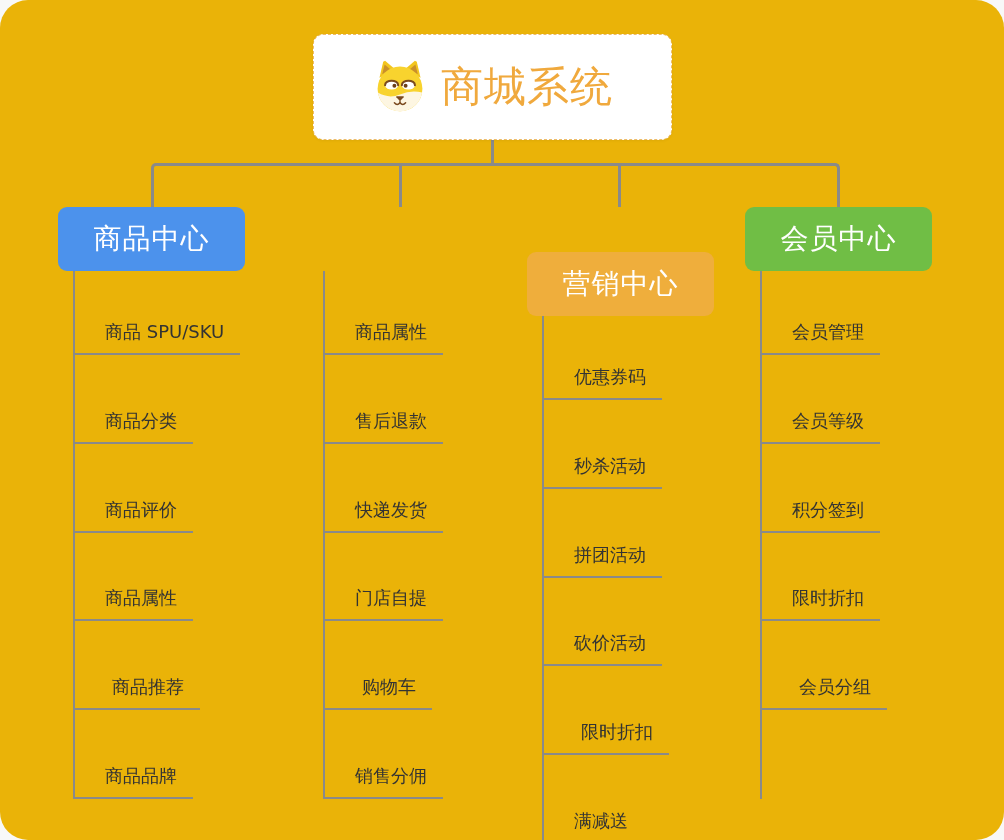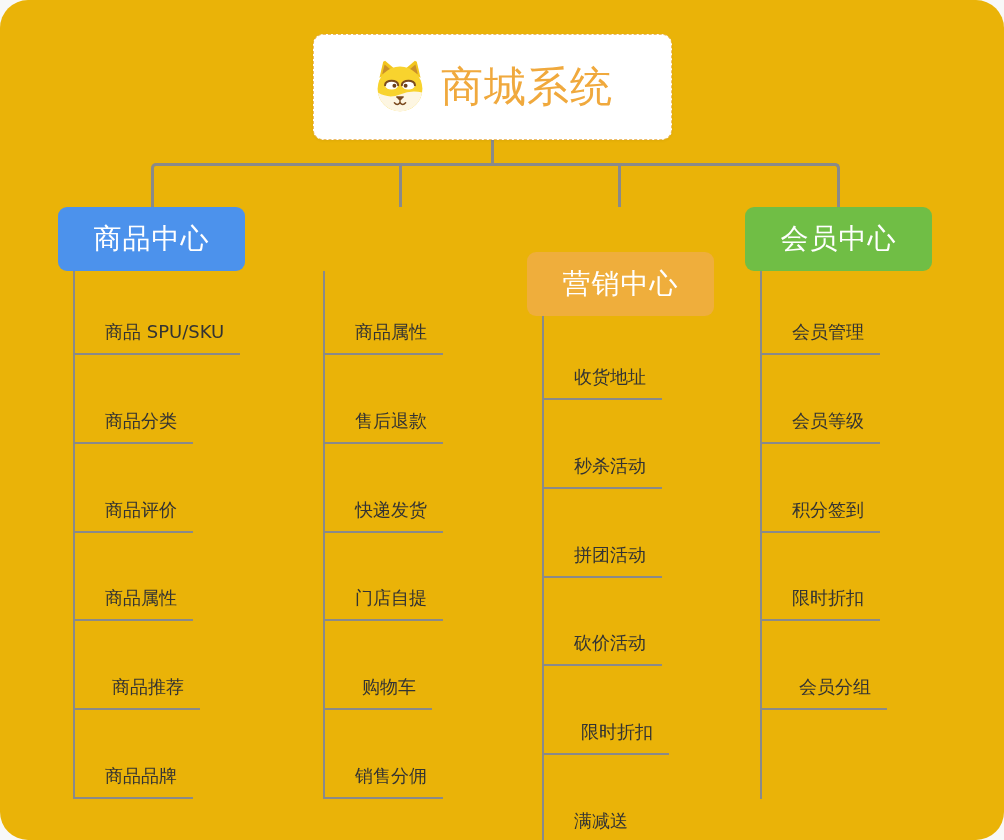--- a/index.html
+++ b/index.html
@@ -136,21 +136,21 @@
     <div class="leaf r4">门店自提</div>
     <div class="leaf r5">购物车</div>
     <div class="leaf r6">销售分佣</div>
   </div>
 
   <div class="branch branch-3">
     <div class="branch-header" style="background-color: rgb(239, 174, 60);">
       <span>营销中心</span>
     </div>
     <div class="trunk"></div>
-    <div class="leaf r1">收货地址</div>
+    <div class="leaf r1">优惠券码</div>
     <div class="leaf r2">秒杀活动</div>
     <div class="leaf r3">拼团活动</div>
     <div class="leaf r4">砍价活动</div>
     <div class="leaf r5">限时折扣</div>
     <div class="leaf r6">满减送</div>
   </div>
 
   <div class="branch branch-4">
     <div class="branch-header" style="background-color: rgb(112, 190, 69);">
       <span>会员中心</span>

